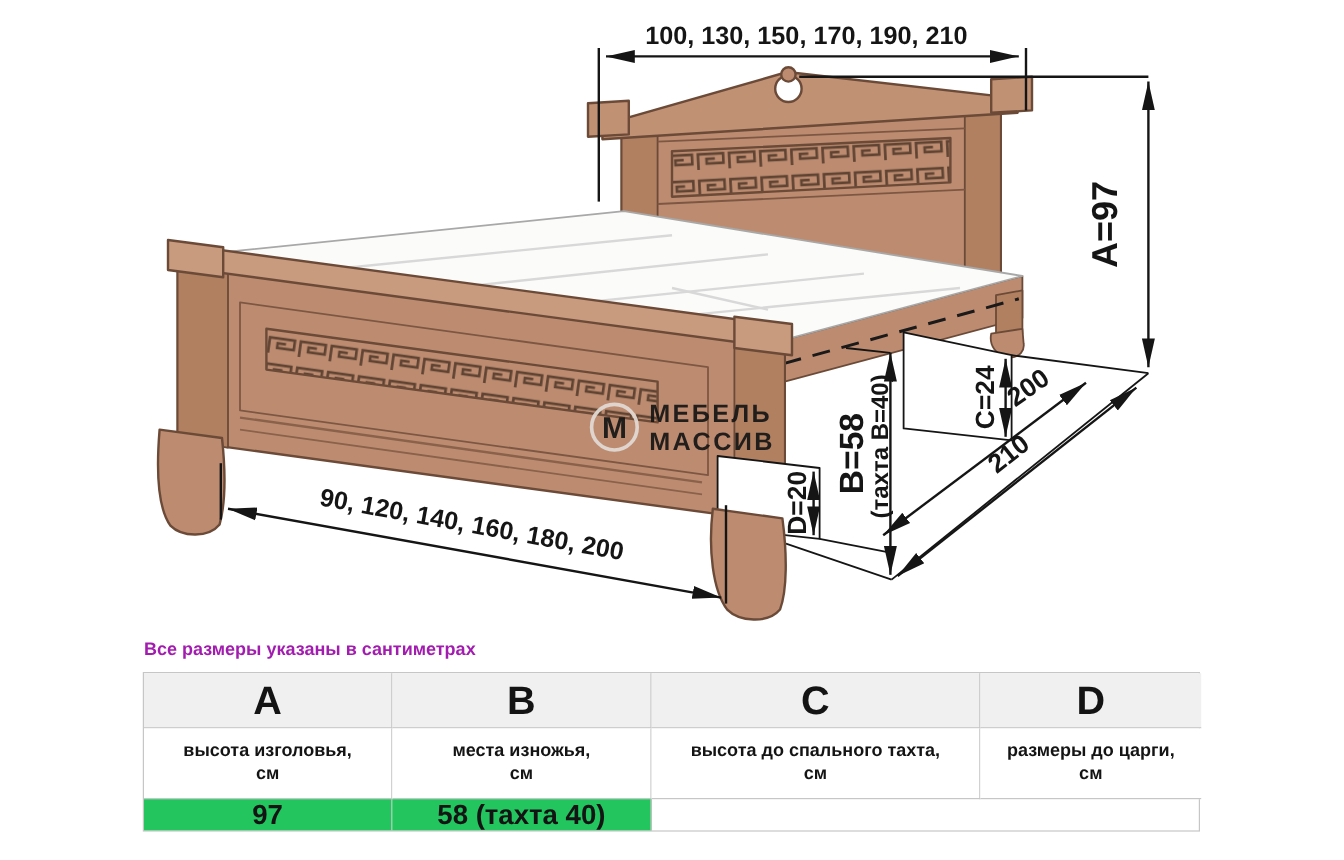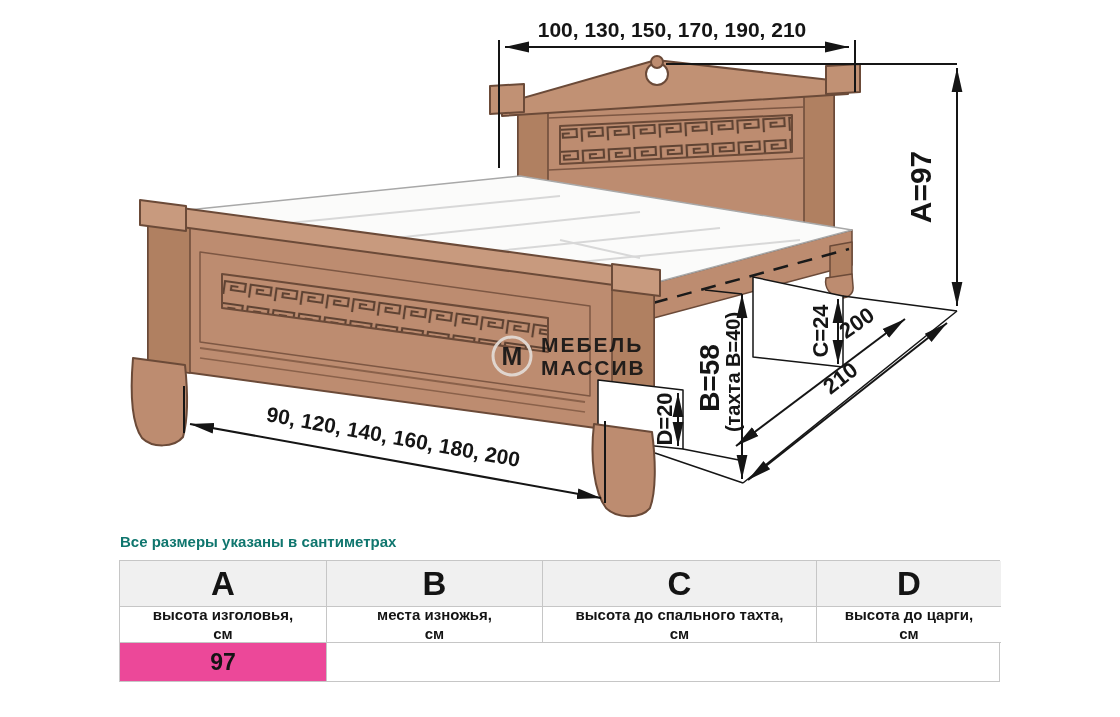--- a/index.html
+++ b/index.html
@@ -1,30 +1,30 @@
 <!DOCTYPE html>
 <html><head>
 <meta charset="utf-8">
 <style>
   html,body{margin:0;padding:0;background:#fff;}
   body{width:1120px;height:717px;position:relative;overflow:hidden;
        font-family:"Liberation Sans", sans-serif;}
   #stage{position:absolute;left:0;top:0;width:1120px;height:717px;}
   svg text{font-family:"Liberation Sans", sans-serif;font-weight:bold;fill:#151515;}
-  .units-note{position:absolute;left:120px;top:533px;font-size:15px;font-weight:bold;color:#0f766e;}
+  .units-note{position:absolute;left:120px;top:533px;font-size:15px;font-weight:bold;color:#a21caf;}
   .spec-table{position:absolute;left:119px;top:560px;width:881px;
     display:grid;grid-template-columns:207px 216px 274px 184px;
     border:1px solid #c6c6c6;box-sizing:border-box;}
   .spec-table .cell{border-right:1px solid #c6c6c6;border-bottom:1px solid #c6c6c6;
     display:flex;flex-direction:column;align-items:center;justify-content:center;
     text-align:center;box-sizing:border-box;color:#141414;}
   .spec-table .cell:nth-child(4n){border-right:none;}
   .spec-table .row-letter{height:46px;background:#f0f0f0;font-size:33px;font-weight:bold;}
-  .spec-table .row-desc{height:36px;background:#ffffff;font-size:15px;font-weight:bold;line-height:1.25;}
-  .spec-table .row-value{height:38px;background:#ec4899;font-size:23px;font-weight:bold;border-bottom:none;}
+  .spec-table .row-desc{height:59px;background:#ffffff;font-size:15px;font-weight:bold;line-height:1.25;}
+  .spec-table .row-value{height:26px;background:#22c55e;font-size:23px;font-weight:bold;border-bottom:none;}
 </style>
 </head>
 <body>
 
 <div id="stage">
 
 <svg width="1120" height="717" viewBox="0 0 1120 717">
   <defs>
     <marker id="ae" viewBox="0 0 12 8" refX="12" refY="4" markerWidth="12" markerHeight="8" orient="auto">
       <path d="M12,4 L0,1.3 L0,6.7 Z" fill="#151515"></path>
@@ -172,22 +172,25 @@
   </div>
   <div class="cell row-desc">
     <span>места изножья,</span>
     <span>см</span>
   </div>
   <div class="cell row-desc">
     <span>высота до спального тахта,</span>
     <span>см</span>
   </div>
   <div class="cell row-desc">
-    <span>высота до царги,</span>
+    <span>размеры до царги,</span>
     <span>см</span>
   </div>
 
   <div class="cell row-value">
         <span>97</span>
       </div>
+  <div class="cell row-value">
+        <span>58 (тахта 40)</span>
+      </div>
 </div>
 
 </div>
 
 </body></html>

